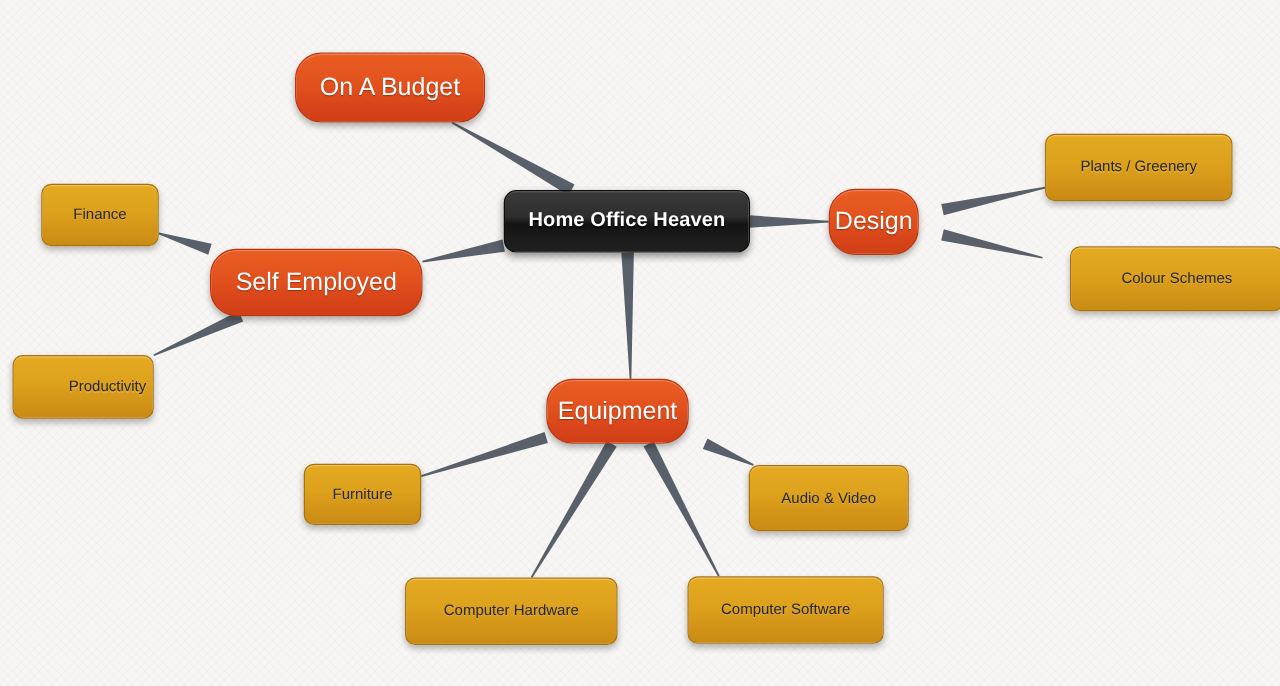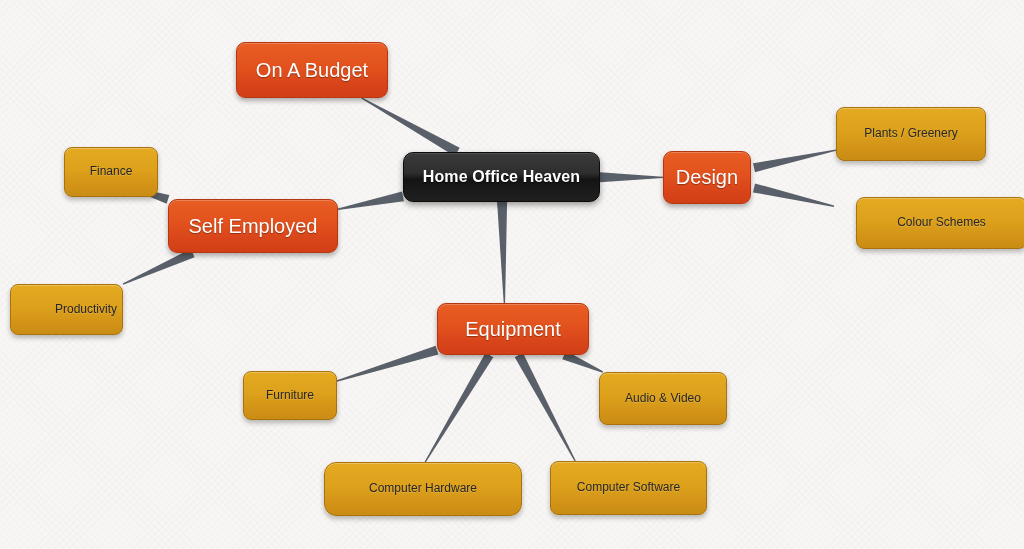--- a/index.html
+++ b/index.html
@@ -46,21 +46,21 @@
     color: #ffffff;
     font-weight: bold;
     font-size: 16px;
     letter-spacing: .1px;
     text-shadow: 0 1px 1px rgba(0,0,0,.8);
     box-shadow: 0 3px 6px rgba(0,0,0,.38), inset 0 1px 0 rgba(255,255,255,.10);
   }
 
   
   .node.branch {
-    border-radius: 9px;
+    border-radius: 21px;
     background: linear-gradient(to bottom, #e85e24 0%, #e2511d 45%, #d9451a 75%, #d13f17 100%);
     border: 1px solid #b8360f;
     color: #ffffff;
     font-size: 20px;
     text-shadow: 0 1px 1px rgba(0,0,0,.35);
     box-shadow: 0 3px 5px rgba(0,0,0,.30), inset 0 1px 0 rgba(255,255,255,.22);
   }
 
   
   .node.leaf {
@@ -96,43 +96,43 @@
   <div class="node root" style="left: 403px; top: 152px; width: 197px; height: 50px;">
     <span>Home Office Heaven</span>
   </div>
 
   <div class="node branch" style="left: 236px; top: 42px; width: 152px; height: 56px;">
     <span>On A Budget</span>
   </div>
   <div class="node branch" style="left: 168px; top: 199px; width: 170px; height: 54px;">
     <span>Self Employed</span>
   </div>
-  <div class="node branch" style="left: 663px; top: 151px; width: 88px; height: 53px;">
+  <div class="node branch" style="left: 663px; top: 151px; width: 72px; height: 53px;">
     <span>Design</span>
   </div>
-  <div class="node branch" style="left: 437px; top: 303px; width: 152px; height: 52px;">
+  <div class="node branch" style="left: 437px; top: 303px; width: 114px; height: 52px;">
     <span>Equipment</span>
   </div>
 
-  <div class="node leaf" style="left: 33px; top: 147px; width: 94px; height: 50px; margin-left: 31px;">
+  <div class="node leaf" style="left: 33px; top: 147px; width: 94px; height: 50px;">
     <span>Finance</span>
   </div>
   <div class="node leaf" style="left: 10px; top: 284px; width: 113px; height: 51px; padding-left: 39px;">
     <span>Productivity</span>
   </div>
   <div class="node leaf" style="left: 836px; top: 107px; width: 150px; height: 54px;">
     <span>Plants / Greenery</span>
   </div>
   <div class="node leaf" style="left: 856px; top: 197px; width: 171px; height: 52px;">
     <span>Colour Schemes</span>
   </div>
   <div class="node leaf" style="left: 243px; top: 371px; width: 94px; height: 49px;">
     <span>Furniture</span>
   </div>
-  <div class="node leaf" style="left: 324px; top: 462px; width: 198px; height: 54px; border-radius: 12px;">
+  <div class="node leaf" style="left: 324px; top: 462px; width: 170px; height: 54px;">
     <span>Computer Hardware</span>
   </div>
   <div class="node leaf" style="left: 511px; top: 461px; width: 157px; height: 54px; margin-left: 39px;">
     <span>Computer Software</span>
   </div>
   <div class="node leaf" style="left: 599px; top: 372px; width: 128px; height: 53px;">
     <span>Audio &amp; Video</span>
   </div>
 
 </div>

